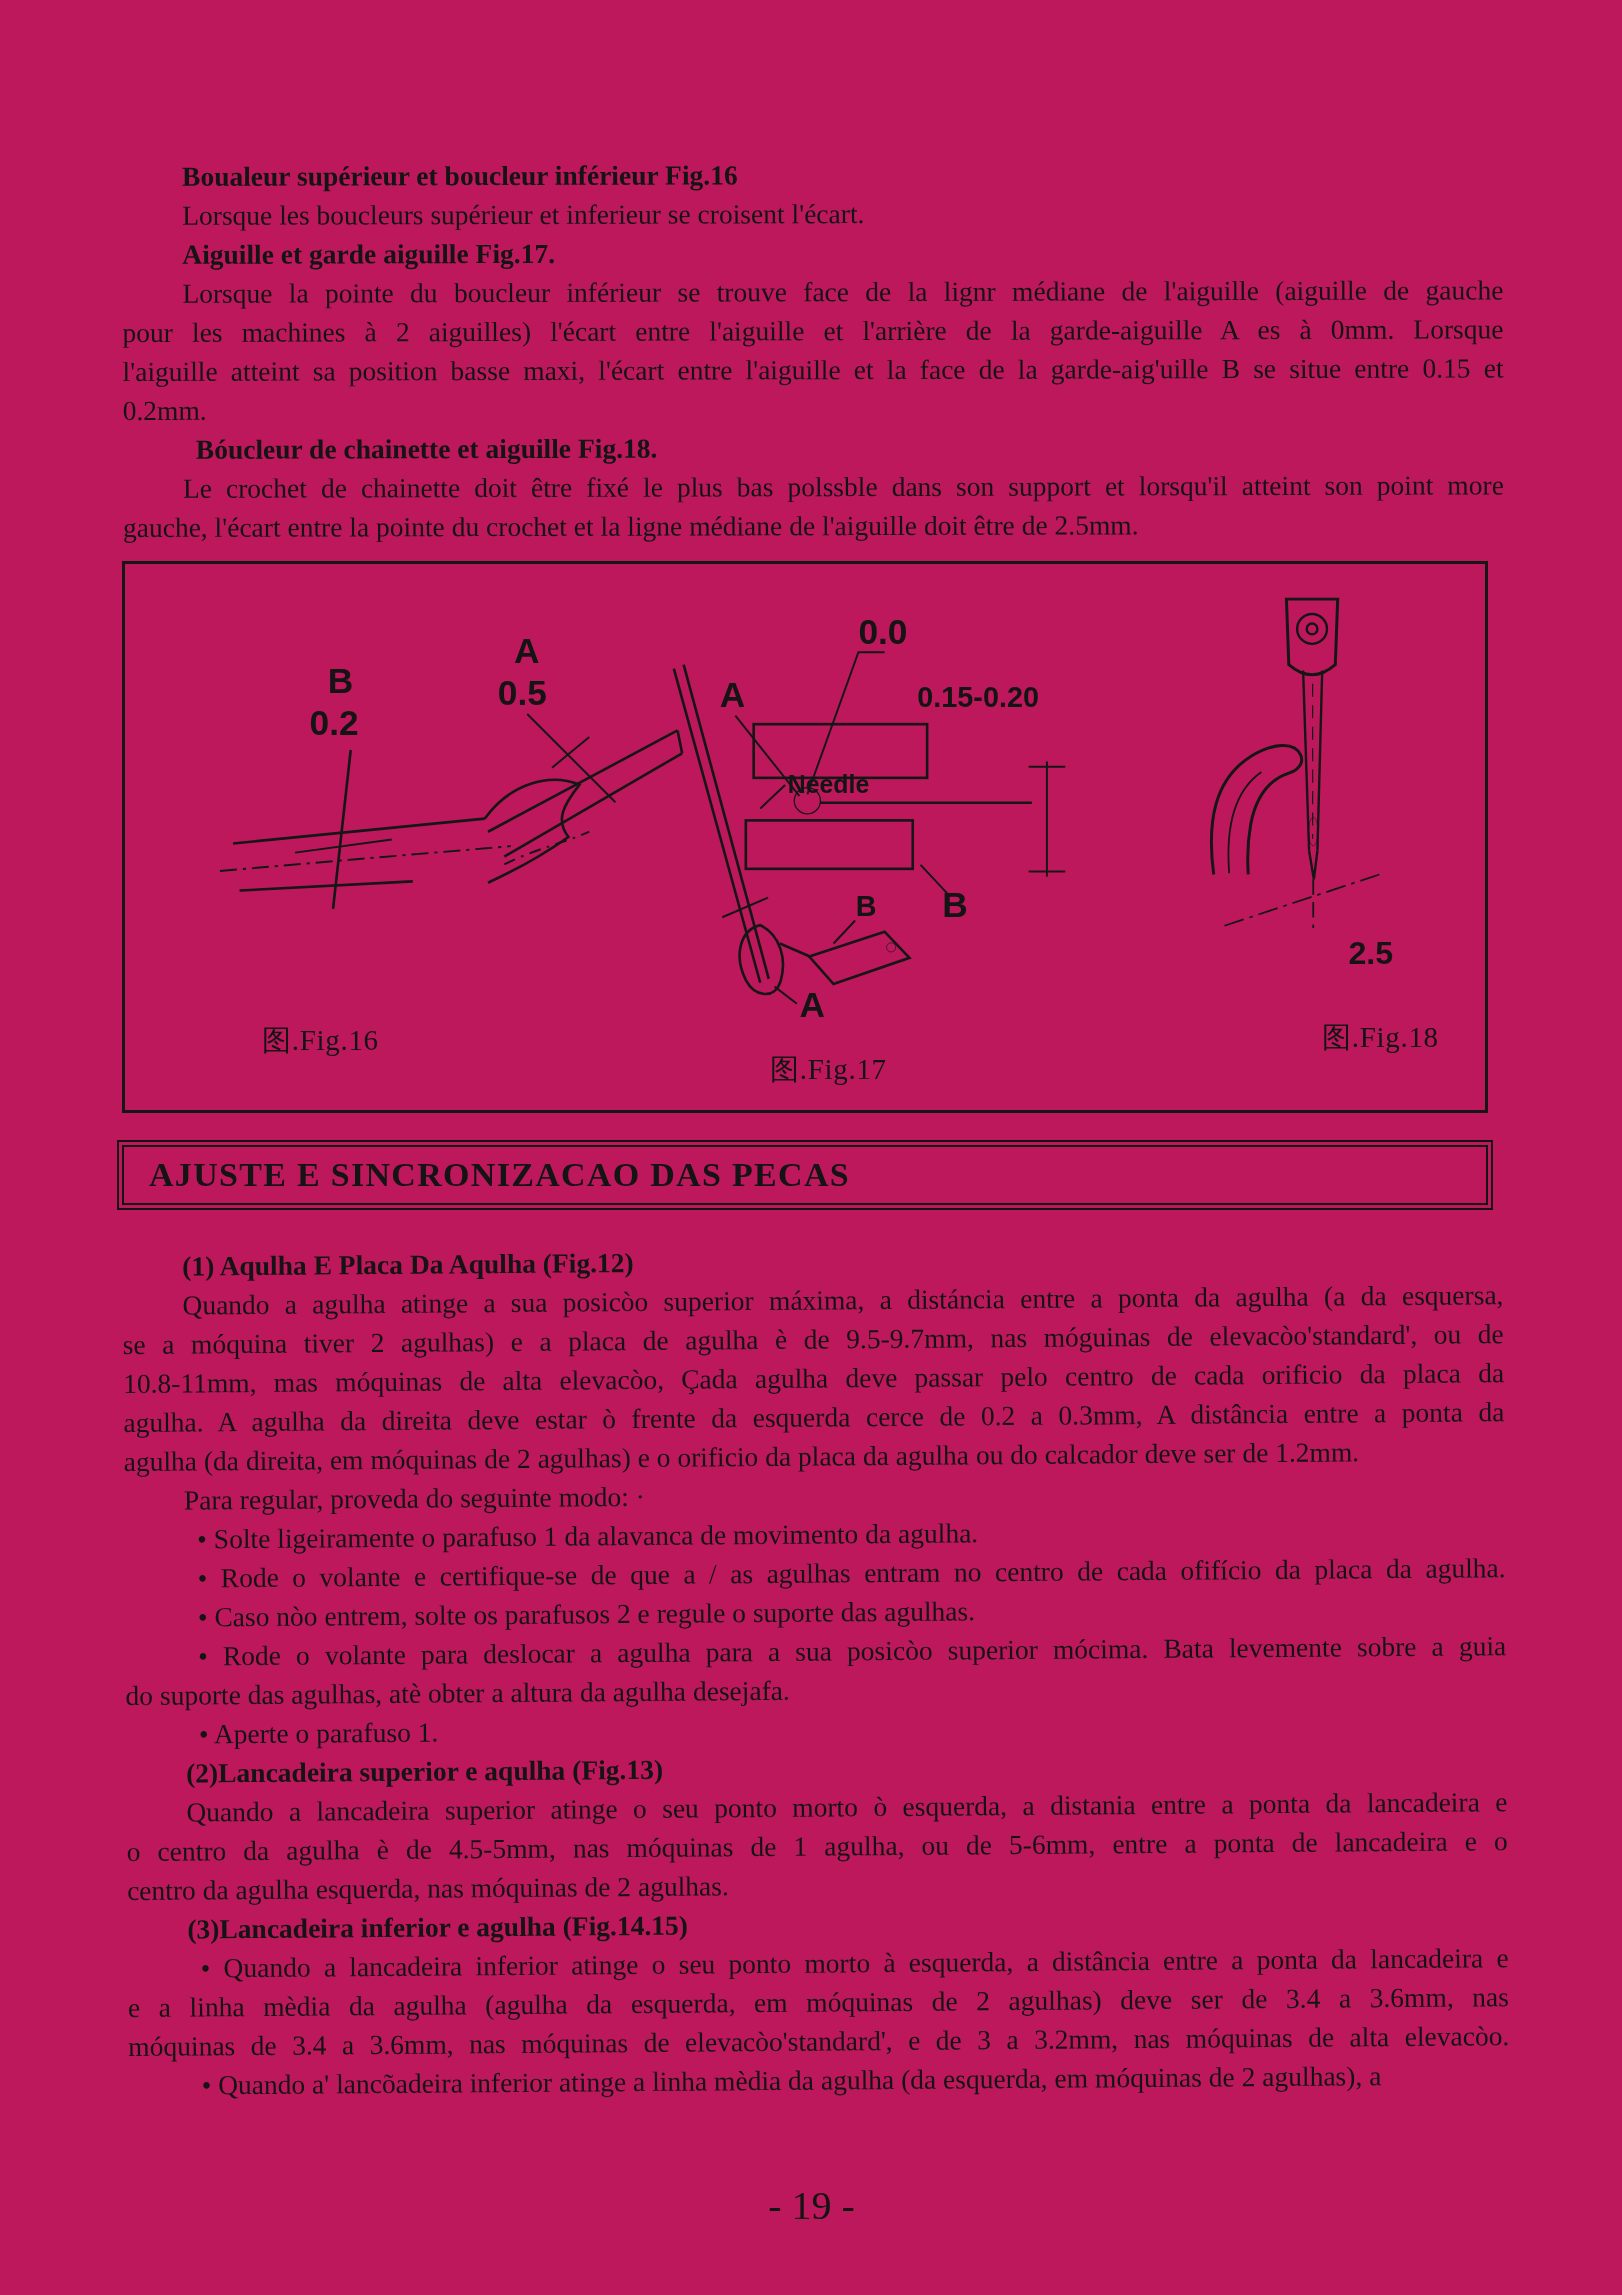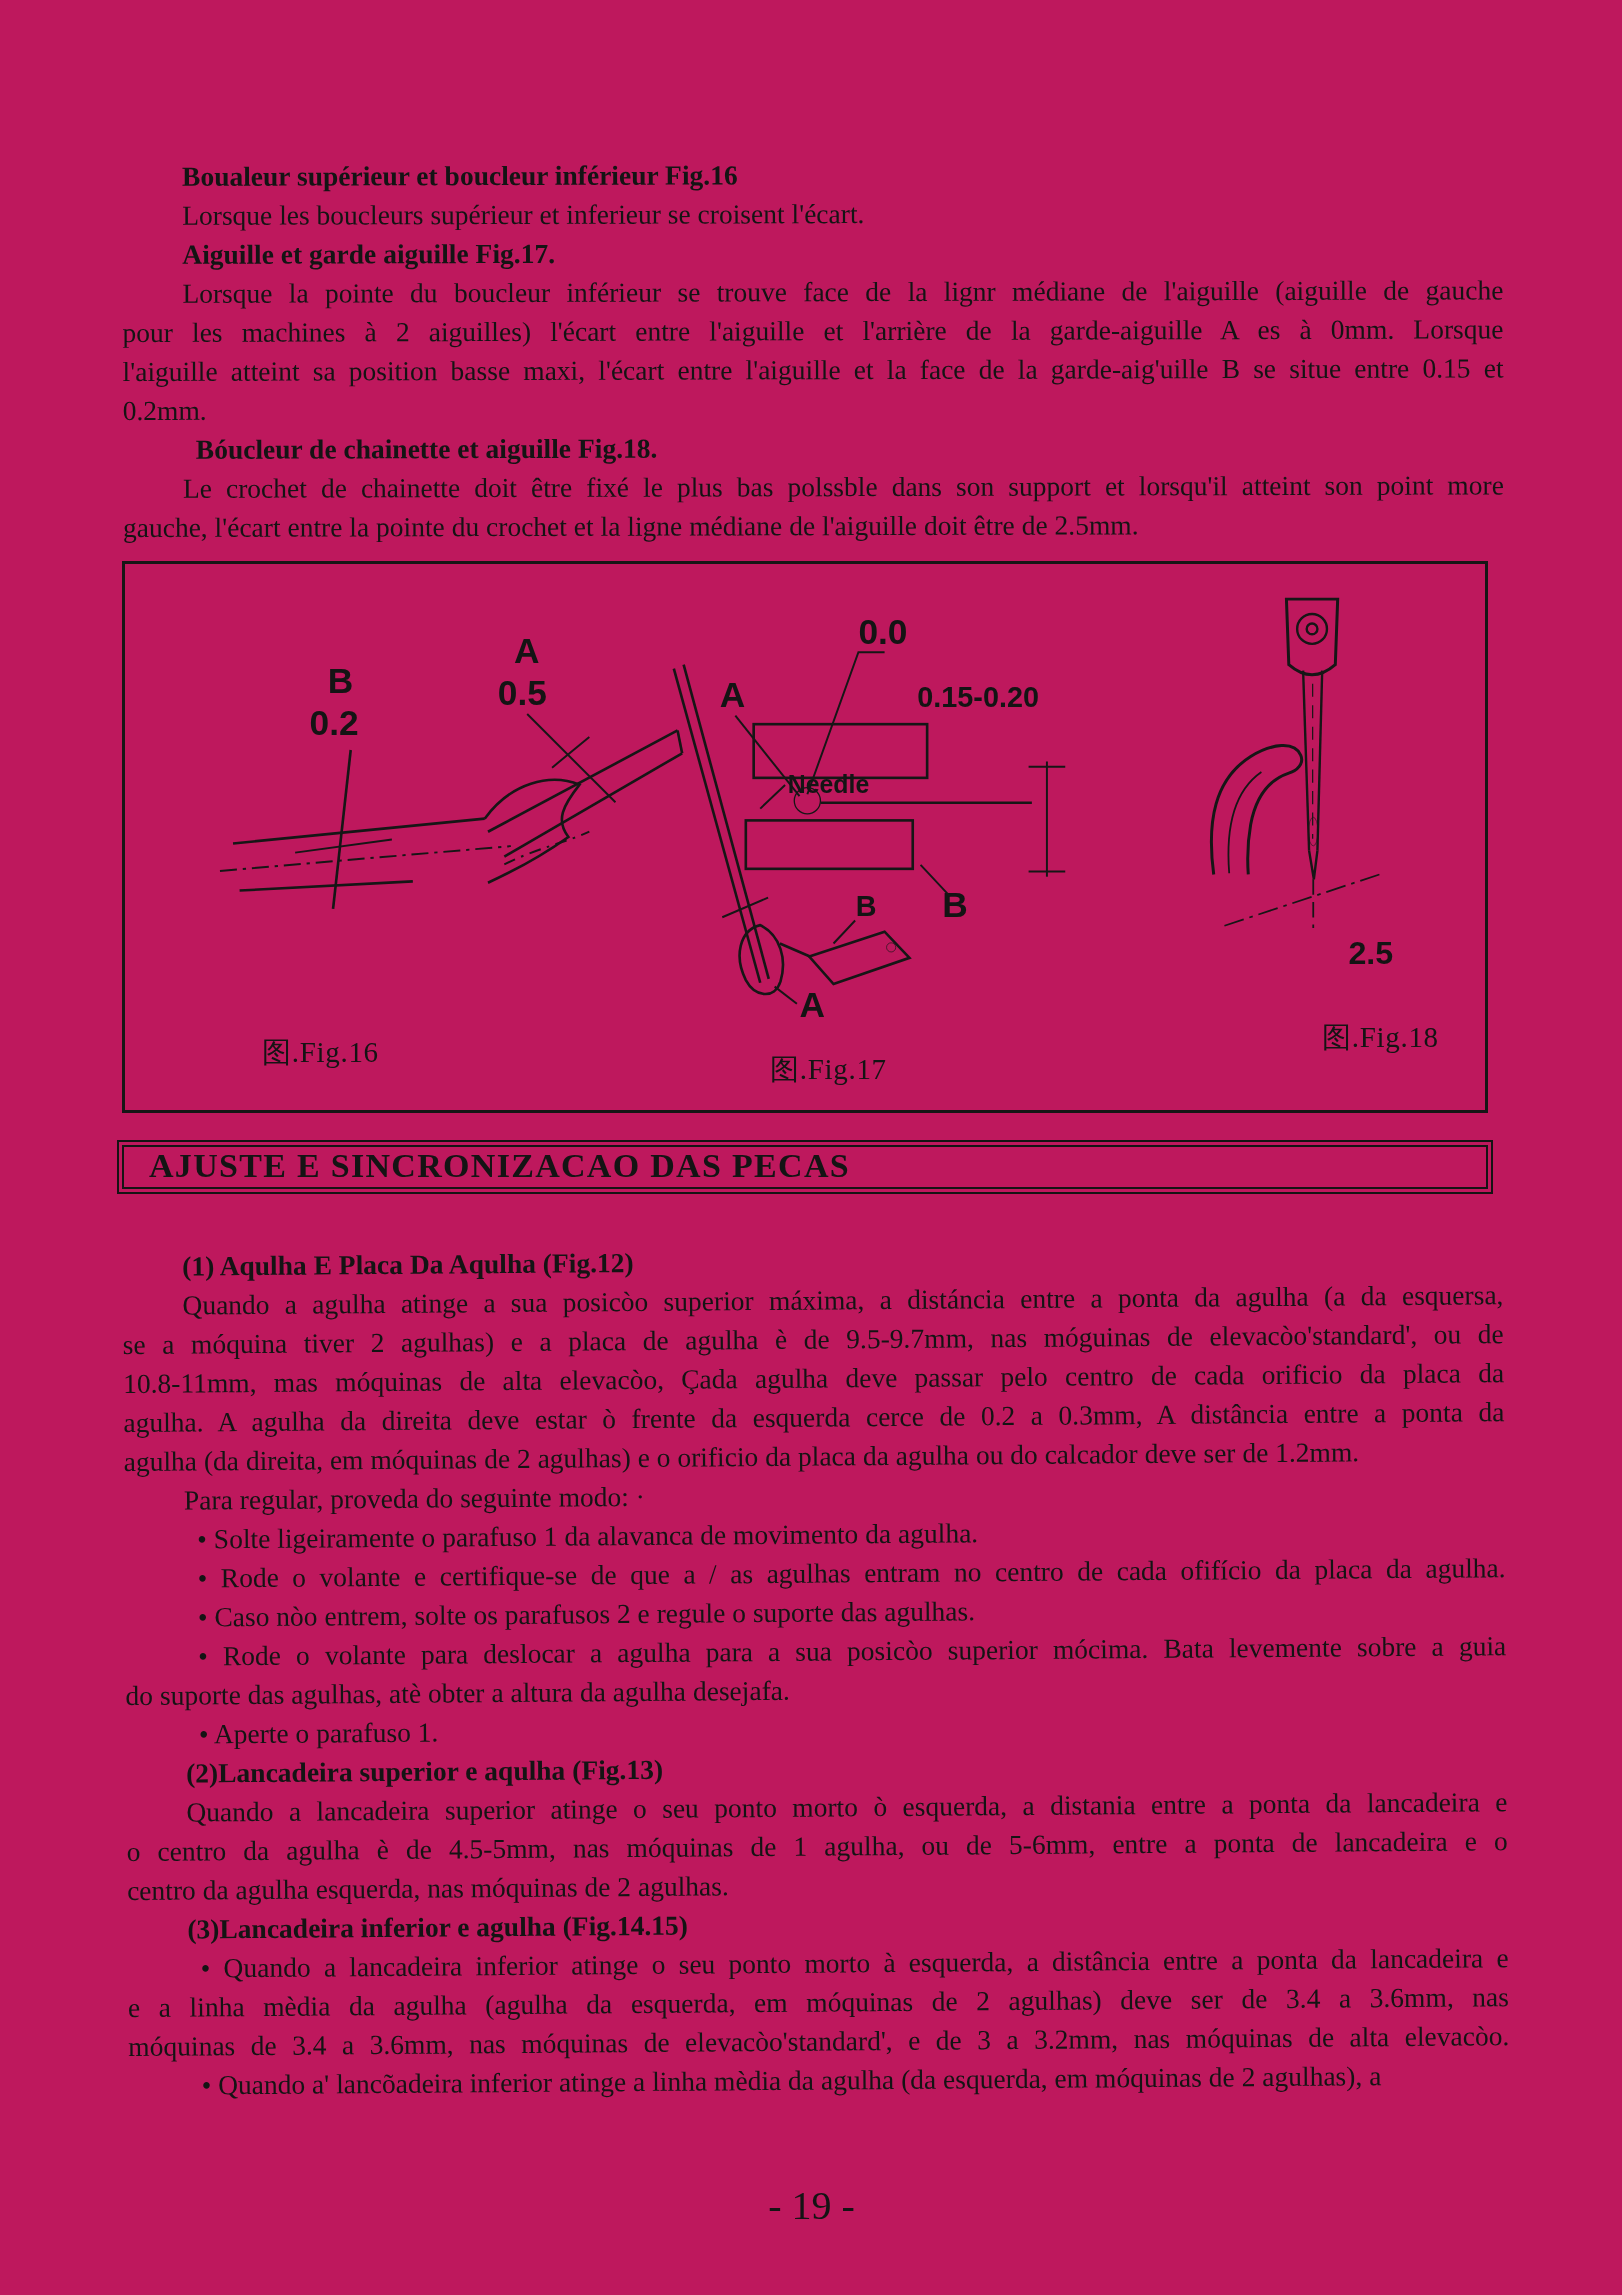--- a/index.html
+++ b/index.html
@@ -15,23 +15,23 @@
   .ind2{ padding-left:73px; }
   .fr-block{ position:absolute; left:122px; top:157px; width:1381px; transform:rotate(-0.15deg); transform-origin:left top;}
   .pt-block{ position:absolute; left:122px; top:1247px; width:1381px; transform:rotate(-0.45deg); transform-origin:left top;}
   .figure-box{
     position:absolute; left:122px; top:561px; width:1366px; height:552px;
     border:3.3px solid #161616; box-sizing:border-box;
   }
   .fig-svg{ position:absolute; }
   .caption{ position:absolute; font-size:29px; font-weight:400; letter-spacing:0.7px; }
   .section-box{
-    position:absolute; left:122px; top:1145px; width:1366px; height:44px;
+    position:absolute; left:122px; top:1145px; width:1366px; height:60px;
     border:2.6px solid #141414; outline:2.6px solid #141414; outline-offset:3.3px;
-    box-sizing:border-box; display:flex; 
+    box-sizing:border-box; display:flex; align-items:center;
   }
   .section-title{ font-size:34px; font-weight:700; padding-left:25px; letter-spacing:1.3px; white-space:nowrap; }
   .page-number{ position:absolute; left:0; top:2182px; width:100%; text-align:center; font-size:40px; }
   svg text{ font-family:"Liberation Sans", sans-serif; fill:#141414; }
   svg .lbl{ font-size:54px; font-weight:700; }
   svg .lbl-sm{ font-size:44px; font-weight:700; }
   svg .needle-lbl{ font-size:38px; font-weight:700; }
   svg path, svg line, svg circle, svg ellipse, svg rect{ stroke:#161616; fill:none; }
 </style>
 </head>
@@ -120,21 +120,21 @@
       <line x1="236" y1="150" x2="236" y2="410" stroke-width="2" stroke-dasharray="22 14"></line>
       <path d="M230,430 L238,478 L244,430" stroke-width="4"></path>
       <ellipse cx="237" cy="398" rx="8" ry="24" fill="#141414" stroke-width="1"></ellipse>
       <path d="M70,470 C58,380 72,310 132,272 C168,250 206,246 216,270 C222,284 210,296 196,300 C160,312 140,344 132,386 C127,414 126,442 128,470" stroke-width="5"></path>
       <path d="M96,468 C90,392 104,330 150,298" stroke-width="3"></path>
       <line x1="88" y1="556" x2="348" y2="470" stroke-width="3" stroke-dasharray="34 10 6 10"></line>
       <line x1="237" y1="478" x2="237" y2="560" stroke-width="3" stroke-dasharray="26 12"></line>
       <text class="lbl" x="296" y="620">2.5</text>
     </svg>
 
-    <div class="caption" style="left:137px;top:469px;">图.Fig.16</div>
+    <div class="caption" style="left:137px;top:457px;">图.Fig.16</div>
     <div class="caption" style="left:645px;top:486px;">图.Fig.17</div>
     <div class="caption" style="left:1157px;top:454px;margin-left:40px;">图.Fig.18</div>
   </div>
 
   <div class="section-box">
     <span class="section-title">AJUSTE E SINCRONIZACAO DAS PECAS</span>
   </div>
 
   <section class="pt-block">
     <div class="ln b ind">(1) Aqulha E Placa Da Aqulha (Fig.12)</div>

